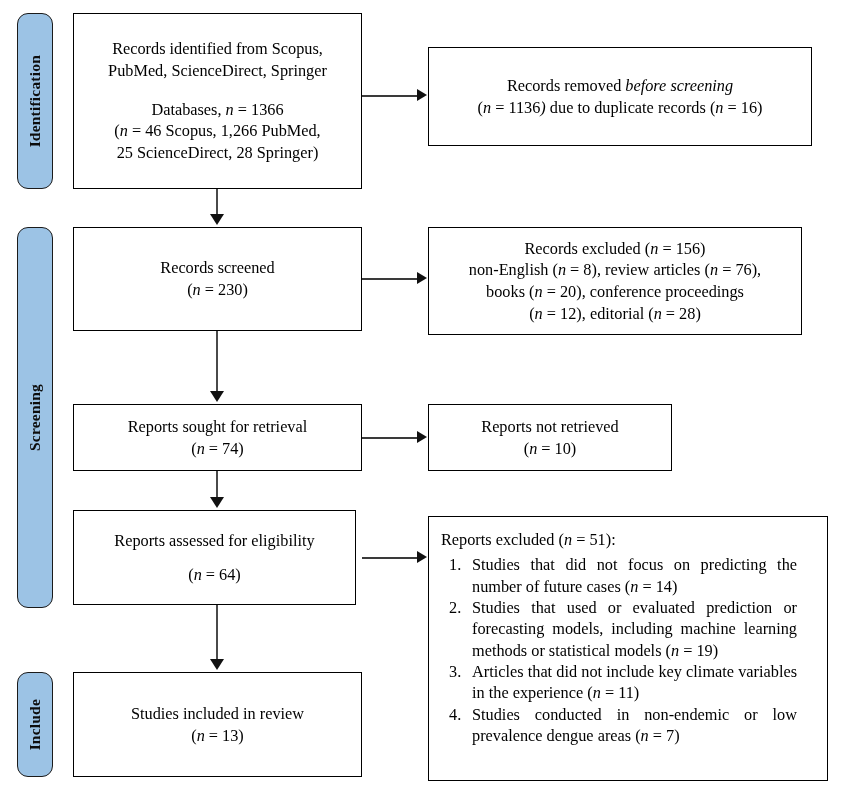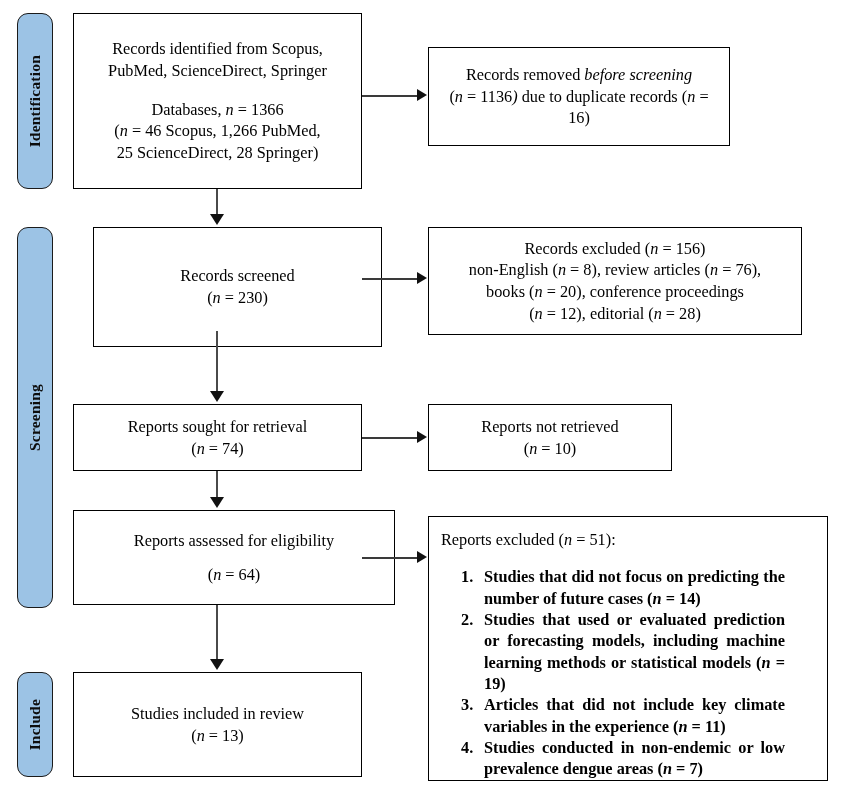--- a/index.html
+++ b/index.html
@@ -68,25 +68,24 @@
     padding: 12px 26px 10px 12px;
     justify-content: flex-start;
   }
   .listbox .lead {
     text-align: left;
     font-size: 16.3px;
     line-height: 1.3;
     margin: 0 0 1px 0;
   }
   .listbox ol {
-    margin: 16px;
+    margin: 4px;
     padding: 0;
     list-style: none;
     counter-reset: exc;
-    font-weight: bold;
   }
   .listbox ol li {
     counter-increment: exc;
     position: relative;
     padding-left: 27px;
     font-size: 16.3px;
     line-height: 1.31;
     text-align: justify;
     text-justify: inter-word;
     margin-bottom: 0px;
@@ -146,32 +145,32 @@
   </div>
 
   <div class="box" style="left:73px; top:13px; width:289px; height:176px;">
     <p>Records identified from Scopus,</p>
     <p>PubMed, ScienceDirect, Springer</p>
     <p class="gap-above"><span>Databases, </span><i>n</i><span> = 1366</span></p>
     <p><span>(</span><i>n</i><span> = 46 Scopus, 1,266 PubMed,</span></p>
     <p>25 ScienceDirect, 28 Springer)</p>
   </div>
 
-  <div class="box" style="left:428px; top:47px; width:302px; height:99px;">
+  <div class="box" style="left:428px; top:47px; width:384px; height:99px;">
     <p><span>Records removed </span><i>before screening</i></p>
     <p><span>(</span><i>n</i><span> = 1136</span><i>)</i><span> due to duplicate records (</span><i>n</i><span> = 16)</span></p>
   </div>
 
   <div class="hline" style="left:362px; top:95px; width:57px;"></div>
   <div class="harrow" style="left:417px; top:89px;"></div>
 
   <div class="vline" style="left:216px; top:189px; height:27px;"></div>
   <div class="varrow" style="left:210px; top:214px;"></div>
 
-  <div class="box" style="left:73px; top:227px; width:289px; height:120px;margin-left:20px;">
+  <div class="box" style="left:73px; top:227px; width:289px; height:104px;">
     <p>Records screened</p>
     <p><span>(</span><i>n</i><span> = 230)</span></p>
   </div>
 
   <div class="box" style="left:428px; top:227px; width:374px; height:108px;">
     <p><span>Records excluded (</span><i>n</i><span> = 156)</span></p>
     <p><span>non-English (</span><i>n</i><span> = 8), review articles (</span><i>n</i><span> = 76),</span></p>
     <p><span>books (</span><i>n</i><span> = 20), conference proceedings</span></p>
     <p><span>(</span><i>n</i><span> = 12), editorial (</span><i>n</i><span> = 28)</span></p>
   </div>
@@ -191,21 +190,21 @@
     <p>Reports not retrieved</p>
     <p><span>(</span><i>n</i><span> = 10)</span></p>
   </div>
 
   <div class="hline" style="left:362px; top:437px; width:57px;"></div>
   <div class="harrow" style="left:417px; top:431px;"></div>
 
   <div class="vline" style="left:216px; top:471px; height:28px;"></div>
   <div class="varrow" style="left:210px; top:497px;"></div>
 
-  <div class="box" style="left:73px; top:510px; width:322px; height:95px;gap:12px;">
+  <div class="box" style="left:73px; top:510px; width:283px; height:95px;gap:12px;">
     <p>Reports assessed for eligibility</p>
     <p><span>(</span><i>n</i><span> = 64)</span></p>
   </div>
 
   <div class="box listbox" style="left:428px; top:516px; width:400px; height:265px;">
     <p class="lead"><span>Reports excluded (</span><i>n</i><span> = 51):</span></p>
     <ol>
       <li><span>Studies that did not focus on predicting the number of future cases (</span><i>n</i><span class="tail"> = 14)</span></li>
       <li><span>Studies that used or evaluated prediction or forecasting models, including machine learning methods or statistical models (</span><i>n</i><span class="tail"> = 19)</span></li>
       <li><span>Articles that did not include key climate variables in the experience (</span><i>n</i><span class="tail"> = 11)</span></li>

